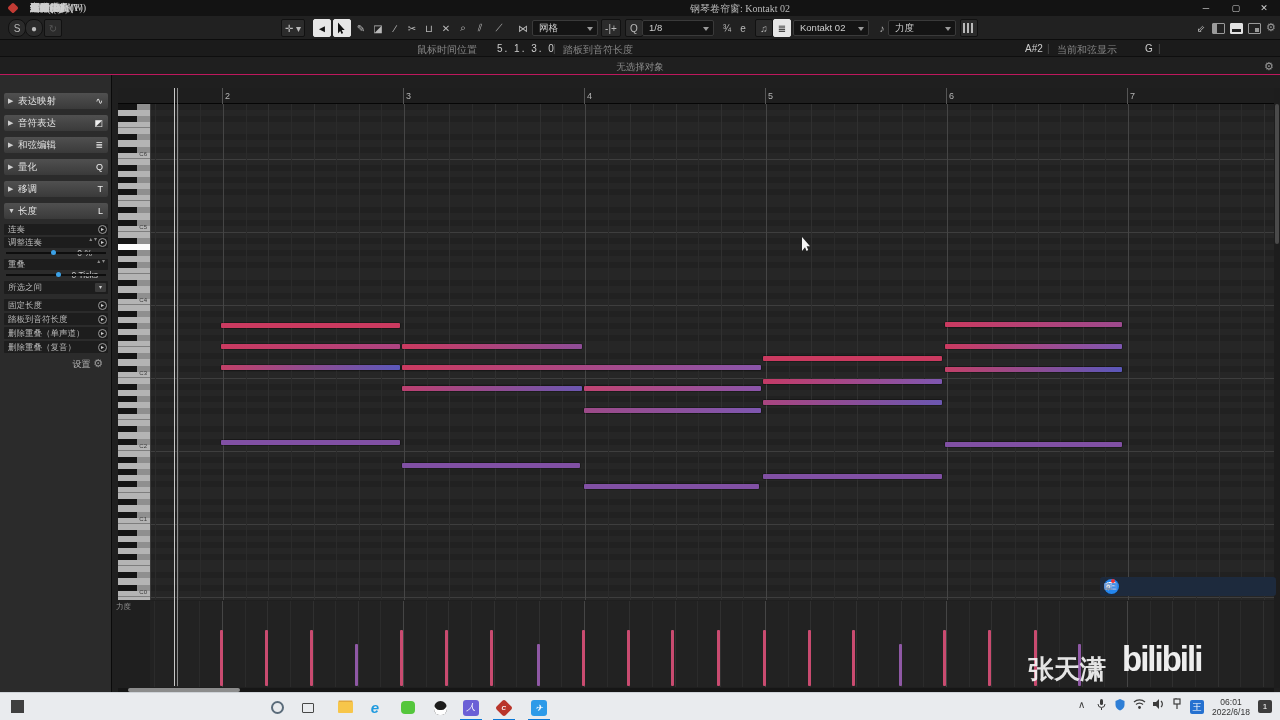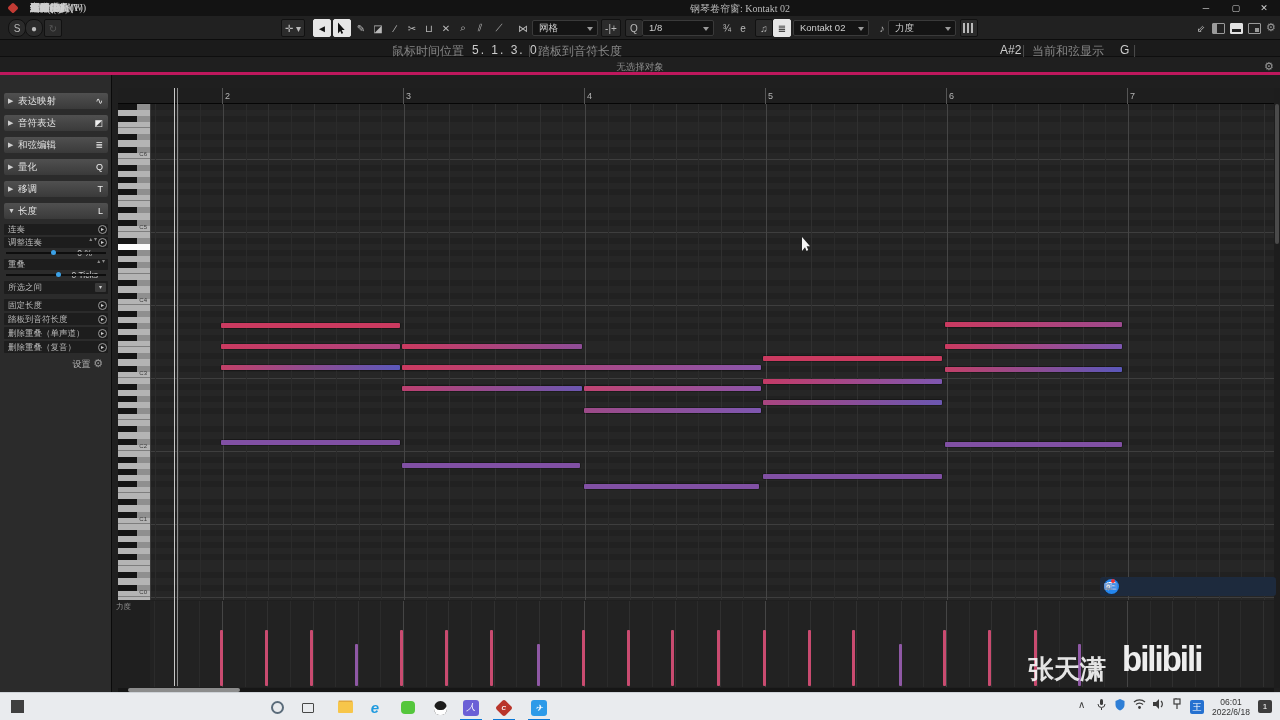--- a/index.html
+++ b/index.html
@@ -34,25 +34,25 @@
   .barsicon{position:static;width:12px;height:10px;
          background:repeating-linear-gradient(90deg,#b9b9b9 0 2px,transparent 2px 4px);}
   .zbtn{top:7px;width:13px;height:11px;border:1px solid #9a9a9a;border-radius:1px;}
   .zbtn.left::after{content:"";position:absolute;left:0;top:0;bottom:0;width:4px;background:#9a9a9a;}
   .zbtn.bottomfill{background:#e2e2e2;border-color:#e2e2e2;}
   .zbtn.bottomfill::after{content:"";position:absolute;left:1px;right:1px;bottom:1px;height:3px;background:#222;}
   .zbtn.corner::after{content:"";position:absolute;right:1px;bottom:1px;width:4px;height:4px;background:#9a9a9a;}
 
   
   .statusline{left:0;top:40px;width:1280px;height:17px;background:#1b1b1b;border-bottom:1px solid #0e0e0e;}
-  .statusline span{top:3px;font-size:12px;white-space:nowrap;}
+  .statusline span{top:3px;font-size:10px;white-space:nowrap;margin-left:25px;}
   .s-label{color:#868686;}
   .s-value{color:#cdcdcd;}
   .s-sep{color:#4d4d4d;}
-  .infoline{left:0;top:57px;width:1280px;height:18px;background:#1f1f1f;border-bottom:3px solid #be185d;}
+  .infoline{left:0;top:57px;width:1280px;height:18px;background:#1f1f1f;border-bottom:1px solid #be185d;}
   .sel-info{left:0;width:1280px;top:4px;text-align:center;color:#8b8b8b;font-size:9.5px;}
   .gear{color:#9a9a9a;font-size:11px;}
 
   
   .inspector{left:0;top:75px;width:112px;height:617px;background:#2b2b2b;border-right:1px solid #0a0a0a;}
   .insp-hdr{left:4px;width:104px;height:16px;background:linear-gradient(#505050,#3a3a3a);
             border-radius:2px;color:#e2e2e2;font-size:9.5px;line-height:16px;padding-left:14px;}
   .insp-hdr .arr{left:4px;top:0;font-size:7px;color:#cfcfcf;}
   .insp-hdr .ico{right:5px;top:0;font-size:9px;color:#efefef;line-height:16px;}
   .fieldrow{left:4px;width:104px;height:11px;background:#1d1d1d;border-radius:1px;

